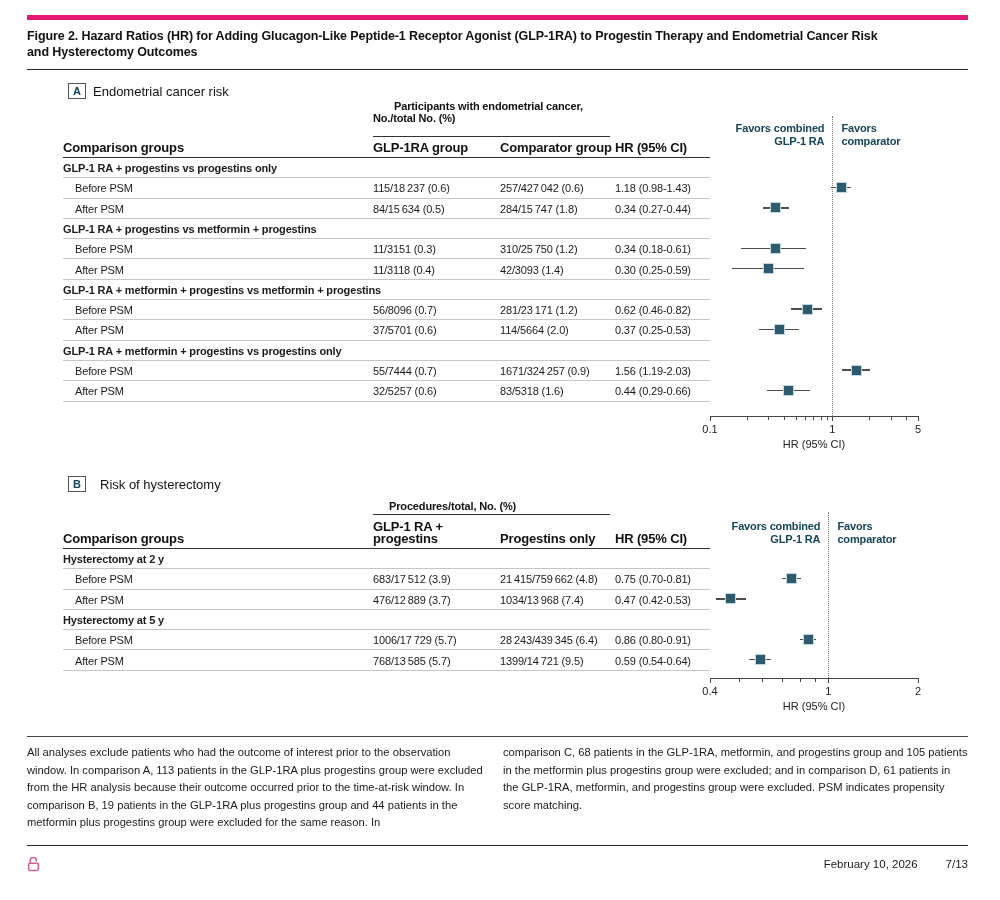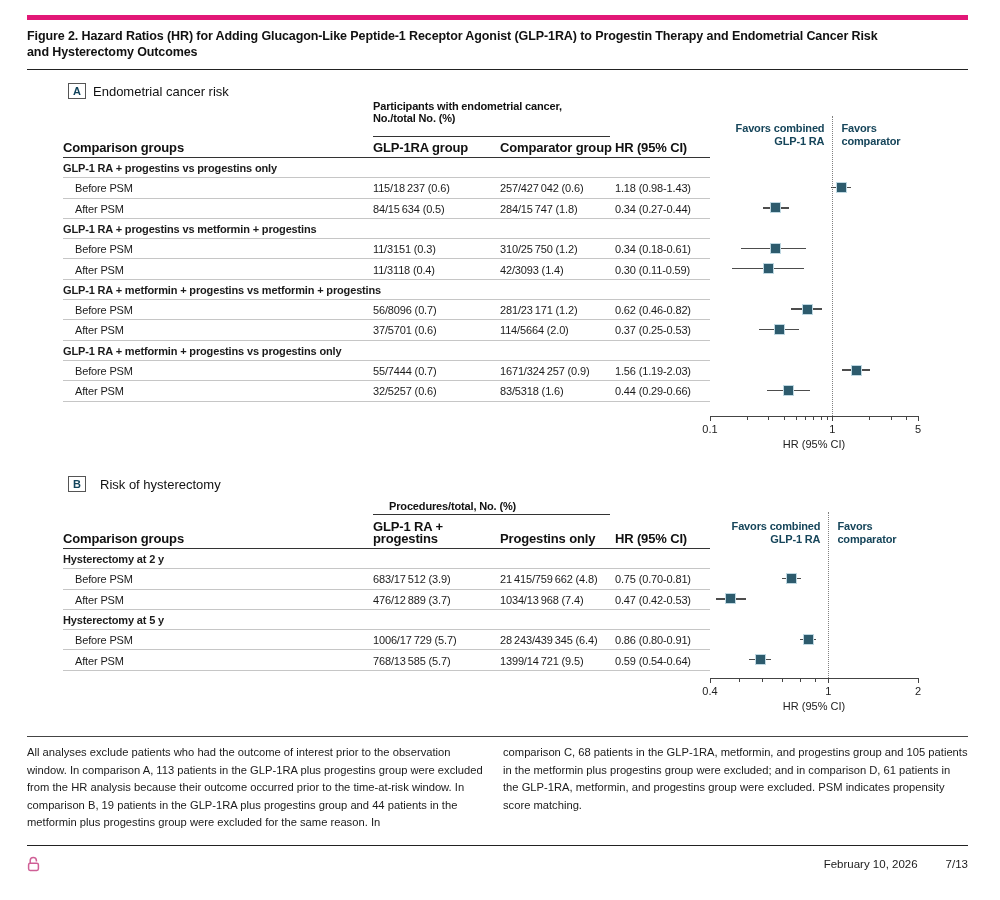--- a/index.html
+++ b/index.html
@@ -48,21 +48,21 @@
   <div class="abs accent-bar" style="background: rgb(226, 24, 119);"></div>
   <div class="abs fig-title">
     <span>Figure 2. Hazard Ratios (HR) for Adding Glucagon-Like Peptide-1 Receptor Agonist (GLP-1RA) to Progestin Therapy and Endometrial Cancer Risk</span><br>
     <span>and Hysterectomy Outcomes</span>
   </div>
   <div class="abs title-rule"></div>
 
   <div id="panels">
       <div class="panel-label-box" style="left: 68px; top: 83px; position: absolute;">A</div>
       <div class="panel-title" style="left: 93px; top: 84px; position: absolute;">Endometrial cancer risk</div>
-      <div class="span-head" style="left: 373px; top: 100px; position: absolute;">Participants with endometrial cancer,</div>
+      <div class="span-head" style="left: 394px; top: 100px; position: absolute;">Participants with endometrial cancer,</div>
       <div class="span-head" style="left: 373px; top: 112px; position: absolute;">No./total No. (%)</div>
       <div class="span-rule" style="left: 373px; top: 136px; width: 237px; position: absolute;"></div>
       <div class="col-head" style="left: 63px; top: 142px; position: absolute;">Comparison groups</div>
       <div class="col-head" style="left: 373px; top: 142px; position: absolute;">GLP-1RA group</div>
       <div class="col-head" style="left: 500px; top: 142px; position: absolute;">Comparator group</div>
       <div class="col-head" style="left: 615px; top: 142px; position: absolute;">HR (95% CI)</div>
       <div class="tbl" style="left: 63px; top: 157px; width: 647px; height: 243.6px; position: absolute;">
         <div class="trow" style="top: 0px; height: 20.3px; position: absolute; line-height: 20.3px;">
           <span class="lab grp" style="left: 0px;">GLP-1 RA + progestins vs progestins only</span>
         </div>
@@ -84,21 +84,21 @@
         <div class="trow" style="top: 81.2px; height: 20.3px; position: absolute; line-height: 20.3px;">
           <span class="lab" style="left: 12px;">Before PSM</span>
           <span class="c2">11/3151 (0.3)</span>
           <span class="c3">310/25 750 (1.2)</span>
           <span class="c4">0.34 (0.18-0.61)</span>
         </div>
         <div class="trow" style="top: 101.5px; height: 20.3px; position: absolute; line-height: 20.3px;">
           <span class="lab" style="left: 12px;">After PSM</span>
           <span class="c2">11/3118 (0.4)</span>
           <span class="c3">42/3093 (1.4)</span>
-          <span class="c4">0.30 (0.11-0.59)</span>
+          <span class="c4">0.30 (0.25-0.59)</span>
         </div>
         <div class="trow" style="top: 121.8px; height: 20.3px; position: absolute; line-height: 20.3px;">
           <span class="lab grp" style="left: 0px;">GLP-1 RA + metformin + progestins vs metformin + progestins</span>
         </div>
         <div class="trow" style="top: 142.1px; height: 20.3px; position: absolute; line-height: 20.3px;">
           <span class="lab" style="left: 12px;">Before PSM</span>
           <span class="c2">56/8096 (0.7)</span>
           <span class="c3">281/23 171 (1.2)</span>
           <span class="c4">0.62 (0.46-0.82)</span>
         </div>

